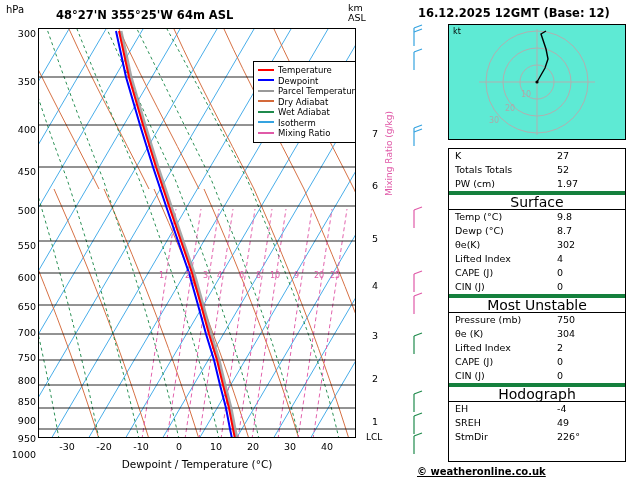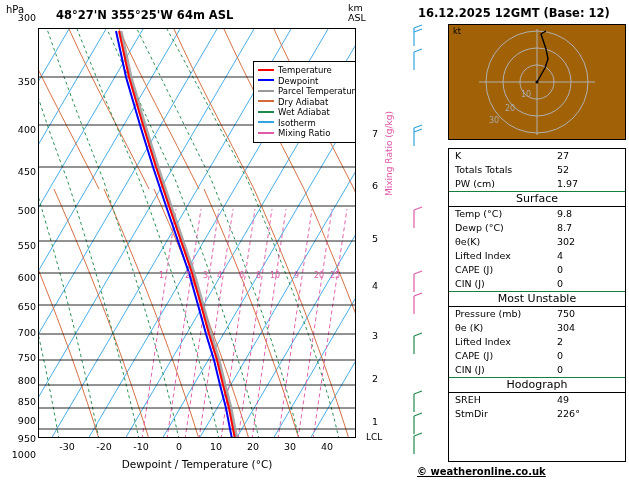--- a/index.html
+++ b/index.html
@@ -21,41 +21,41 @@
   #legend i{display:inline-block;width:16px;height:0;border-top:2px solid #000;vertical-align:middle;margin-right:4px;position:relative;top:-1px;}
   
   #kmaxis{position:absolute;left:356px;top:28px;width:34px;height:410px;}
   .kmtick{position:absolute;left:16px;font-size:9.5px;color:#000;}
   #mixratio-label{position:absolute;left:384px;top:196px;width:12px;font-size:9px;color:#e05aa8;transform:rotate(-90deg);transform-origin:left top;white-space:nowrap;}
   #lcl-label{position:absolute;left:366px;top:432px;font-size:9px;color:#000;}
   .barb{position:absolute;left:406px;}
   
   #right{position:absolute;left:414px;top:0;width:215px;height:486px;}
   #date-title{position:absolute;left:4px;top:6px;font-size:11.5px;font-weight:bold;color:#000;}
-  #hodo-box{position:absolute;left:34px;top:24px;width:176px;height:114px;border:1px solid #000;background:#a16207;}
+  #hodo-box{position:absolute;left:34px;top:24px;width:176px;height:114px;border:1px solid #000;background:#5eead4;}
   #hodo-kt{position:absolute;left:4px;top:2px;font-size:8px;color:#000;}
   #tablebox{position:absolute;left:34px;top:148px;width:176px;height:312px;border:1px solid #000;background:#fff;font-size:9.5px;color:#000;}
   .trow{position:relative;height:14px;line-height:14px;padding:0 5px;}
   .trow .k{position:absolute;left:6px;}
   .trow .v{position:absolute;left:108px;}
-  .sechdr{height:14px;line-height:14px;text-align:center;border-top:1px solid #15803d;border-bottom:1px solid #000;font-size:11px;}
+  .sechdr{height:14px;line-height:14px;text-align:center;border-top:4px solid #15803d;border-bottom:1px solid #000;font-size:14px;}
   #credit{position:absolute;left:417px;top:466px;font-size:10px;color:#000;font-weight:bold;text-decoration:underline;}
 </style>
 </head>
 <body>
 
 <div class="root">
 
   <div id="sounding">
 
     <div id="hpa-label">hPa</div>
     <div id="title">48°27'N  355°25'W  64m ASL</div>
     <div id="km-label">km<br>ASL</div>
 
-    <div class="ytick" style="top:12px">300</div>
+    <div class="ytick" style="top:28px">300</div>
     <div class="ytick" style="top:76px">350</div>
     <div class="ytick" style="top:124px">400</div>
     <div class="ytick" style="top:166px">450</div>
     <div class="ytick" style="top:205px">500</div>
     <div class="ytick" style="top:240px">550</div>
     <div class="ytick" style="top:272px">600</div>
     <div class="ytick" style="top:301px">650</div>
     <div class="ytick" style="top:327px">700</div>
     <div class="ytick" style="top:352px">750</div>
     <div class="ytick" style="top:375px">800</div>
@@ -314,20 +314,24 @@
           <span class="k">CAPE (J)</span>
           <span class="v">0</span>
         </div>
       <div class="trow">
           <span class="k">CIN (J)</span>
           <span class="v">0</span>
         </div>
 
       <div class="sechdr">Hodograph</div>
       <div class="trow">
+          <span class="k">EH</span>
+          <span class="v">-4</span>
+        </div>
+      <div class="trow">
           <span class="k">SREH</span>
           <span class="v">49</span>
         </div>
       <div class="trow">
           <span class="k">StmDir</span>
           <span class="v">226°</span>
         </div>
     </div>
   </div>
 

